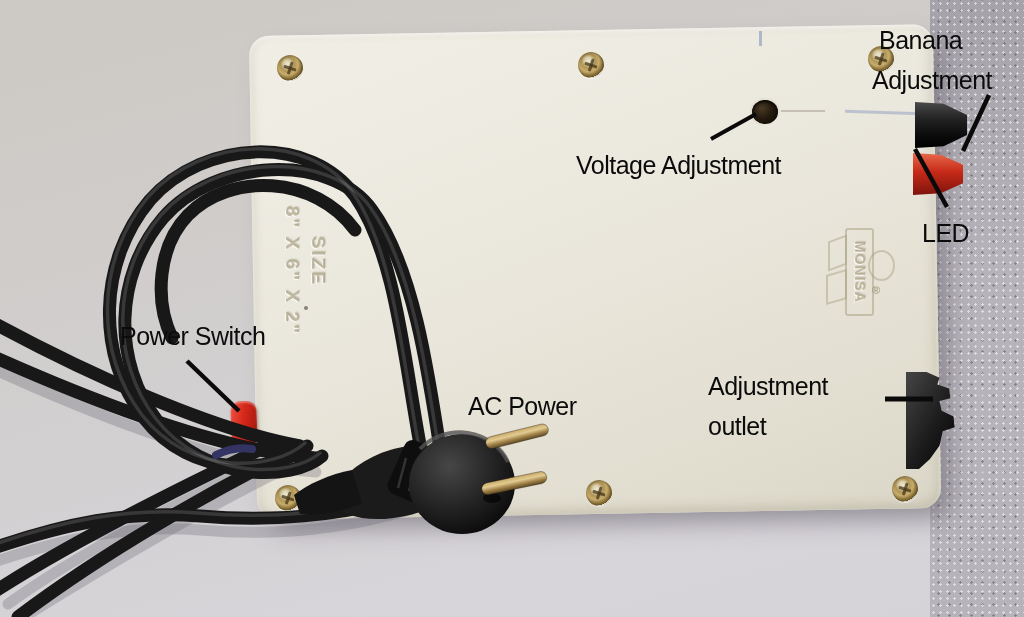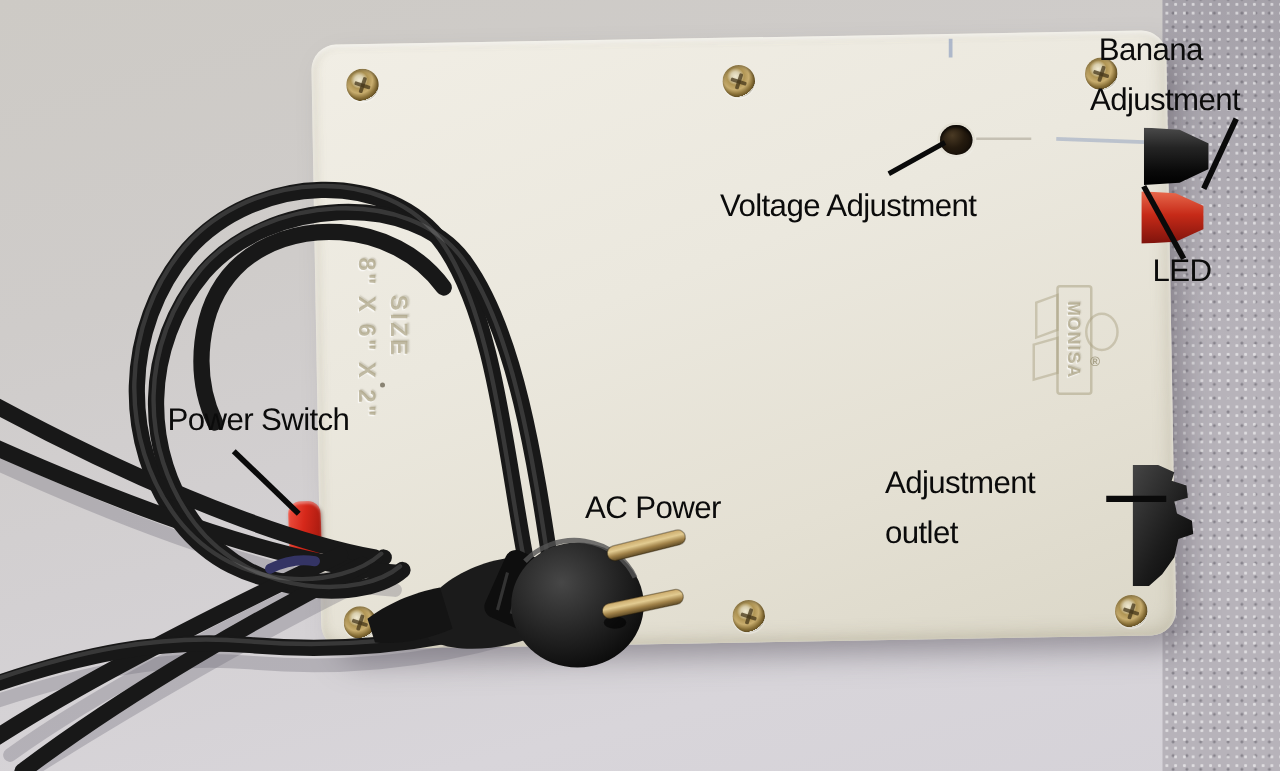--- a/index.html
+++ b/index.html
@@ -212,21 +212,21 @@
       <path d="M 187 361 L 239 411" stroke-width="4.5"></path>
       <path d="M 989 95 L 963 151" stroke-width="4.5"></path>
       <path d="M 947 207 L 915 149" stroke-width="4.5"></path>
       <path d="M 885 399 L 933 399" stroke-width="5"></path>
     </g>
   </svg>
 
   <div class="label" style="left:879px;top:24px;">Banana</div>
   <div class="label" style="left:872px;top:64px;">Adjustment</div>
   <div class="label" style="left:576px;top:133px;margin-top:16px;">Voltage Adjustment</div>
-  <div class="label" style="left:922px;top:201px;">LED</div>
-  <div class="label" style="left:134px;top:320px;">Power Switch</div>
+  <div class="label" style="left:922px;top:217px;">LED</div>
+  <div class="label" style="left:120px;top:320px;">Power Switch</div>
   <div class="label" style="left:468px;top:390px;">AC Power</div>
   <div class="label multi" style="left:708px;top:366px;">
     <div>Adjustment</div>
     <div>outlet</div>
   </div>
 
 </div>
 
 </body></html>

